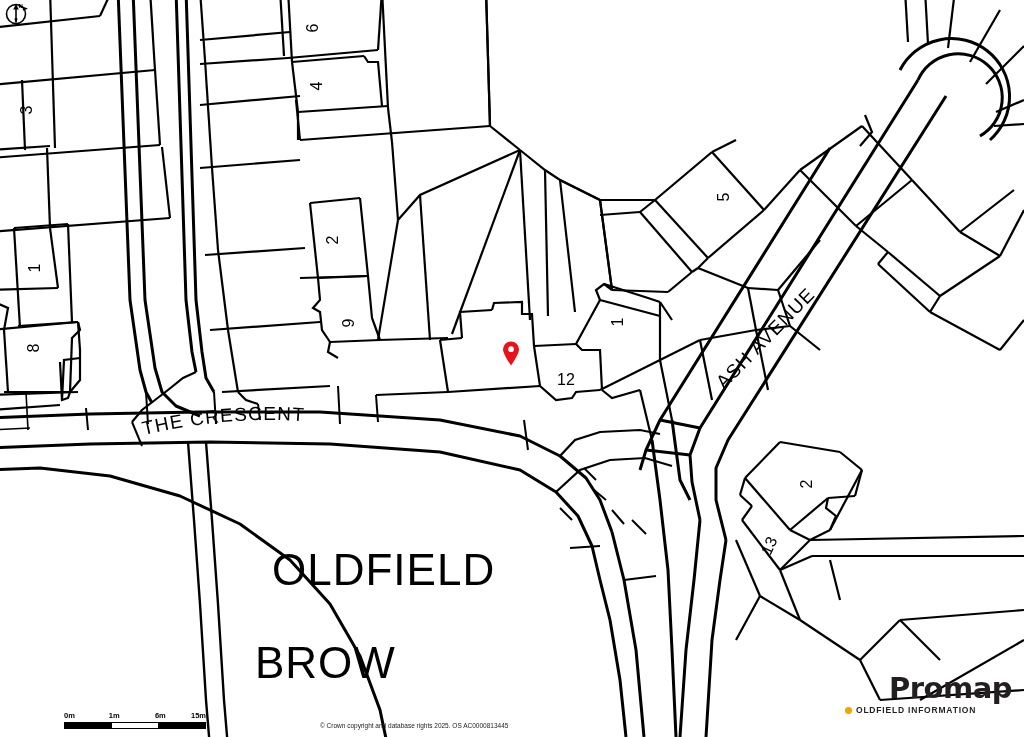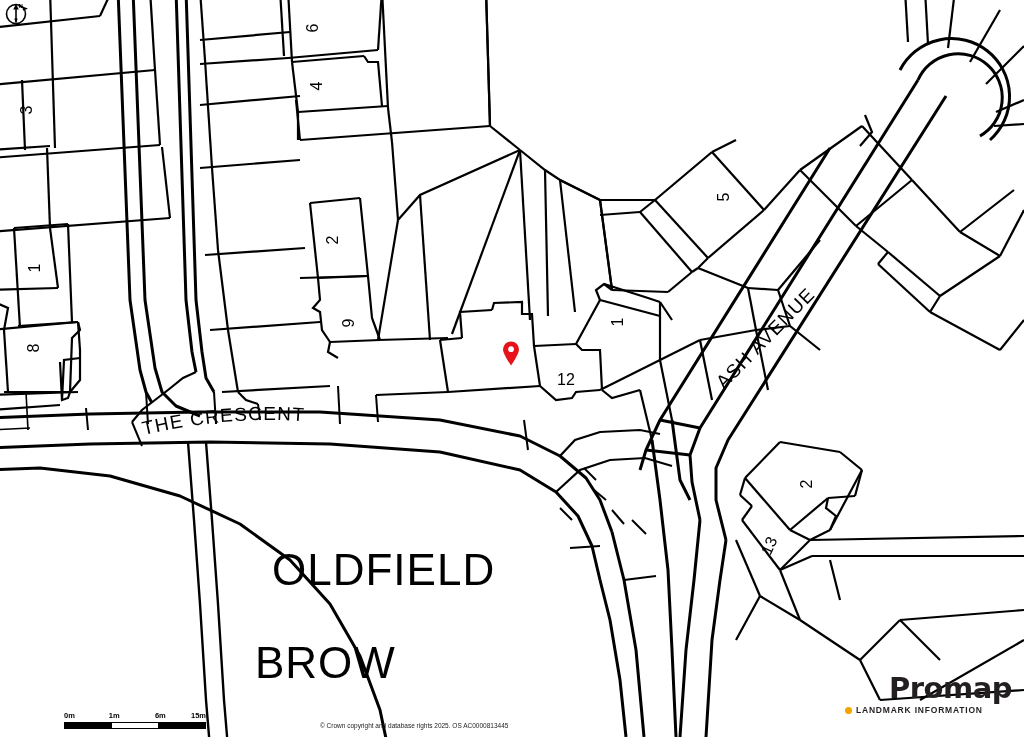--- a/index.html
+++ b/index.html
@@ -518,17 +518,17 @@
       <div class="sb-seg dark"></div>
     </div>
   </div>
 
   <div id="copyright">© Crown copyright and database rights 2025. OS AC0000813445</div>
 
   <div id="promap-logo">
     <div class="pm-word">Promap</div>
     <div class="pm-sub">
       <span class="pm-dot"></span>
-      <span class="pm-subtext">LANDMARK INFORMATION</span>
+      <span class="pm-subtext">OLDFIELD INFORMATION</span>
     </div>
   </div>
 
 </div>
 
 </body></html>

